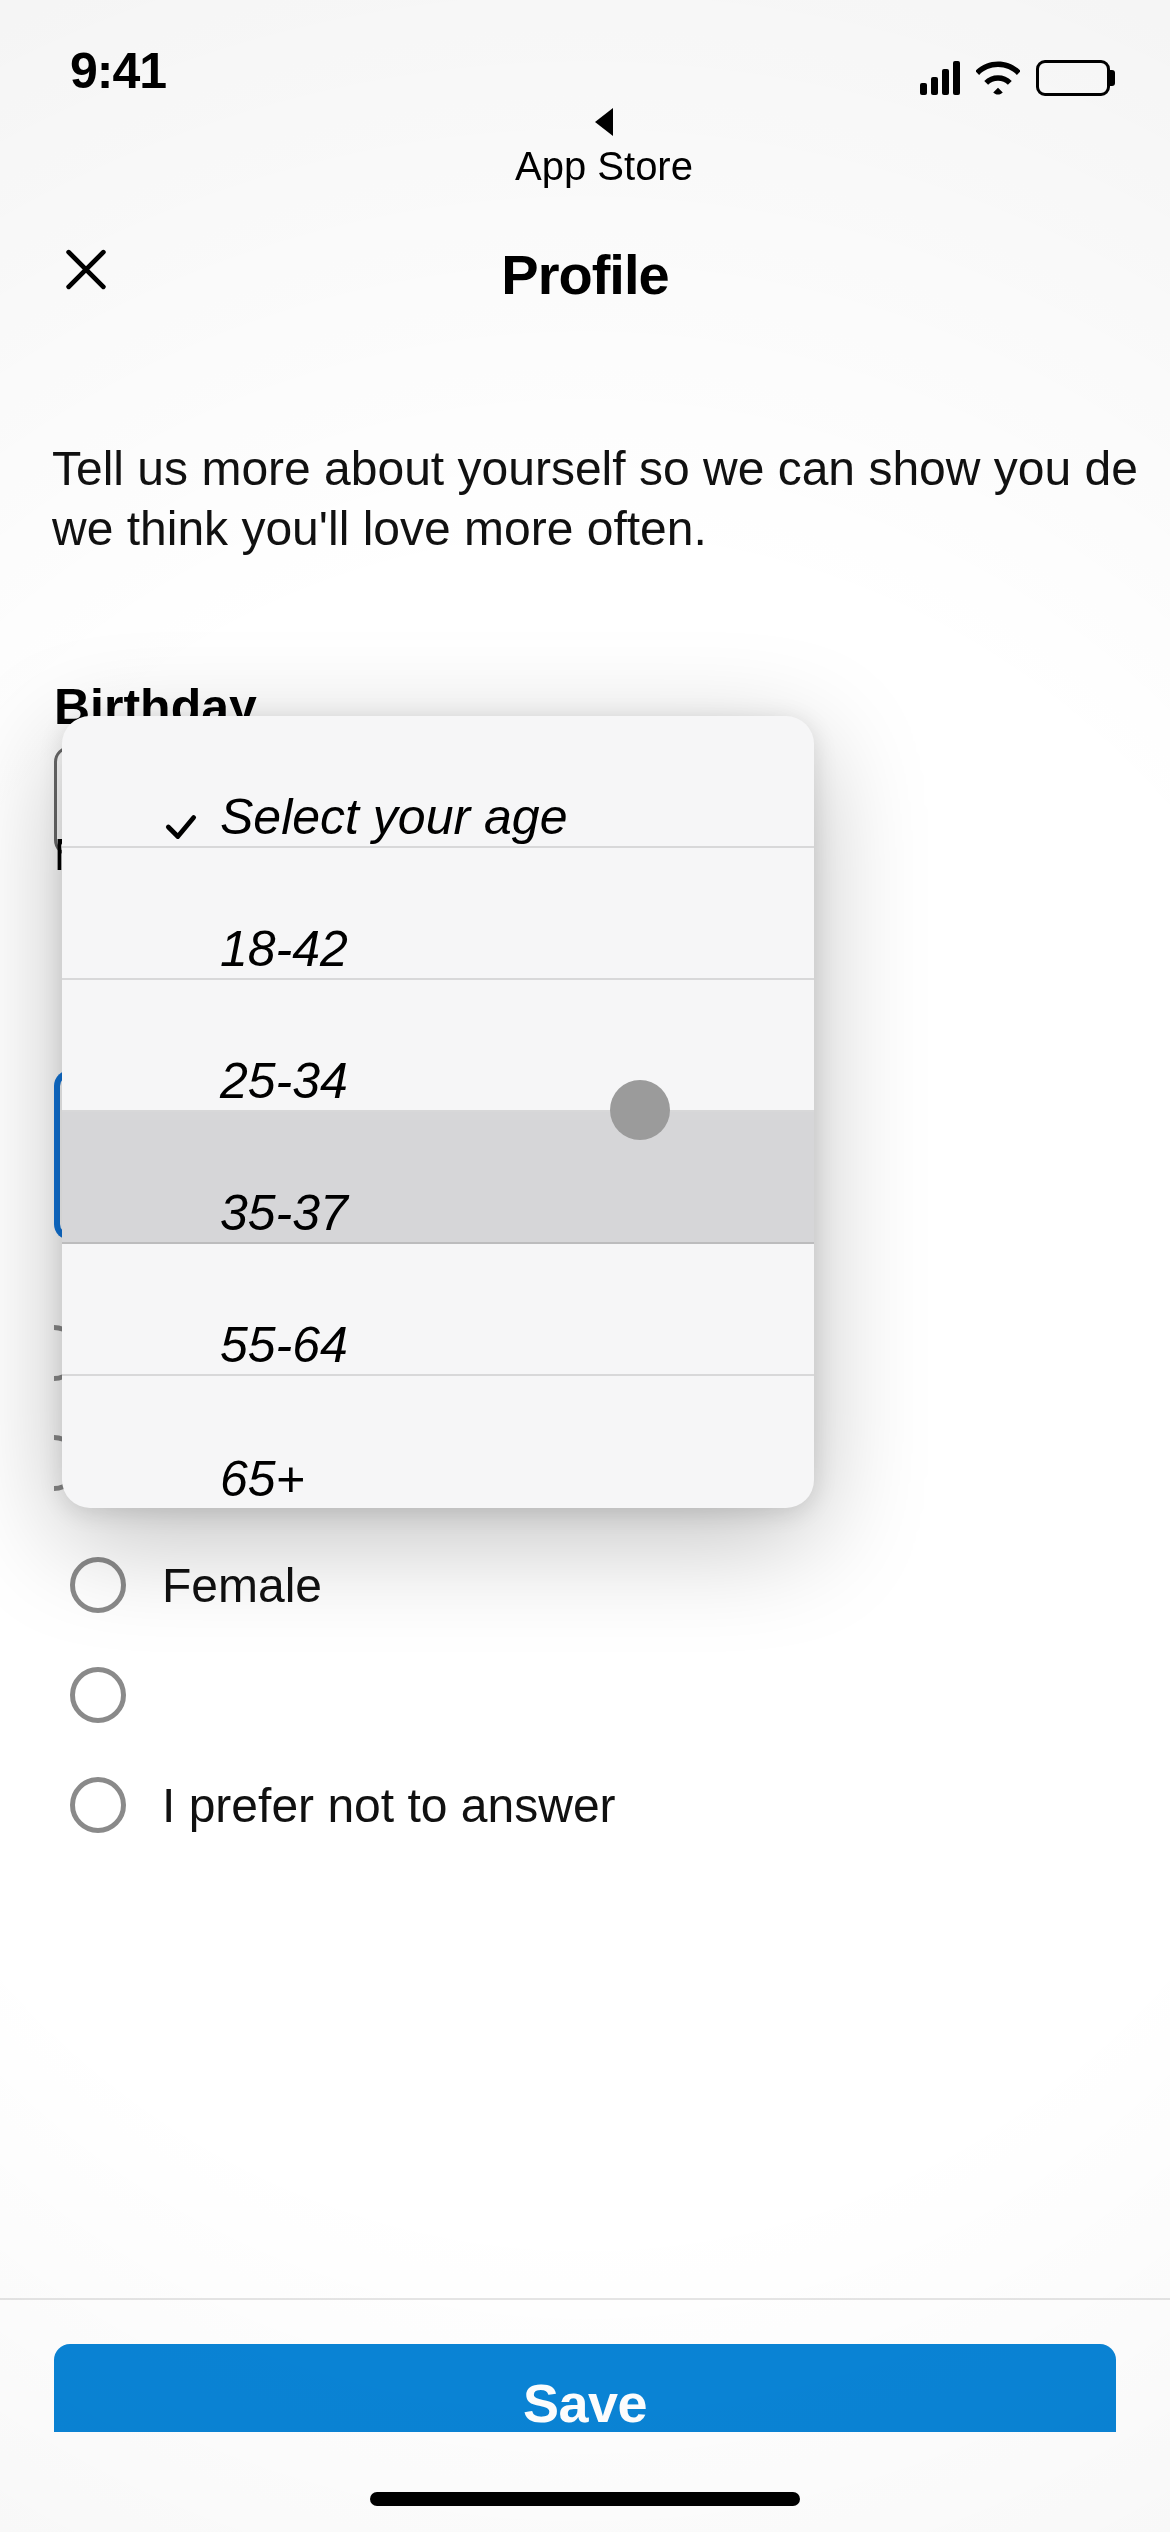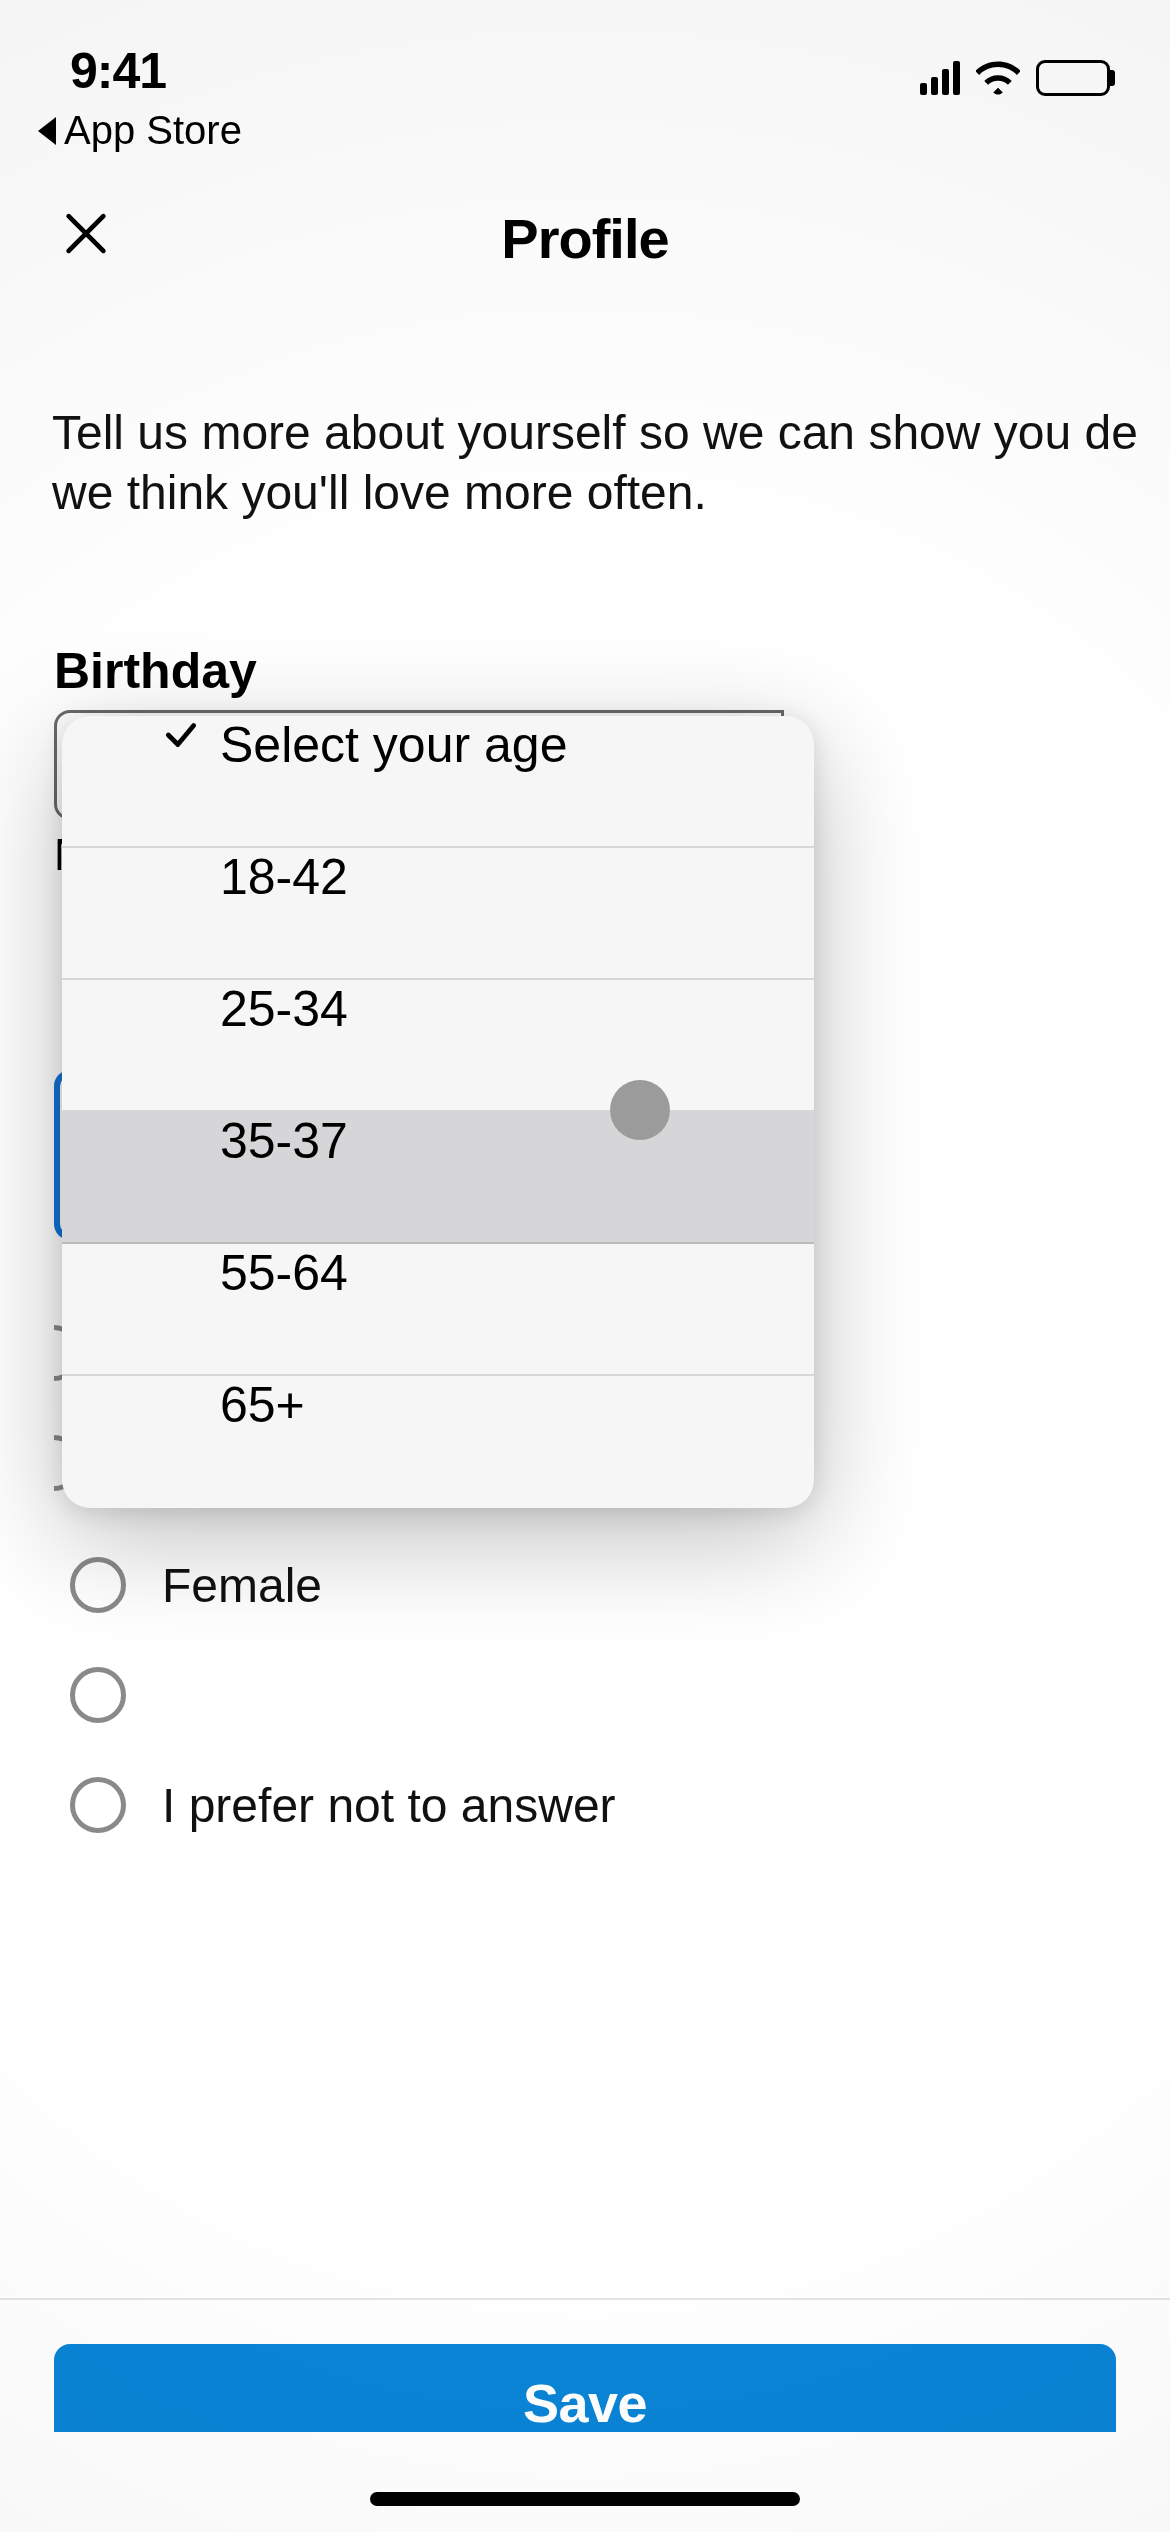--- a/index.html
+++ b/index.html
@@ -52,20 +52,21 @@
     }
     .battery-fill{ width:100%; height:100%; background:#000; border-radius:5px; }
 
     .back-appstore {
       padding: 8px 0 0 38px;
       font-size: 40px;
       color: #000;
       display:flex;
       align-items:center;
       gap:8px;
+      flex-direction:column;
     }
     .back-appstore .tri {
       width:0; height:0;
       border-top:14px solid transparent;
       border-bottom:14px solid transparent;
       border-right:18px solid #000;
     }
 
     
     .nav-header {
@@ -182,27 +183,28 @@
       top:716px;
       width:752px;
       background:#f6f6f7;
       border-radius:28px;
       box-shadow: 0 30px 110px rgba(0,0,0,0.25), 0 4px 24px rgba(0,0,0,0.12);
       overflow:hidden;
       z-index:50;
     }
     .dropdown-item{
       display:flex;
-      align-items:flex-start;
+      align-items:flex-end;
       height:132px;
       border-bottom:2px solid rgba(0,0,0,0.12);
       font-size:50px;
       color:#000;
       padding-left:158px;
       position:relative;
+      font-style:italic;
     }
     .dropdown-item:last-child{ border-bottom:none; }
     .dropdown-item.selected .check{
       position:absolute; left:100px;
     }
     .dropdown-item.highlight{
       background:#d6d6d8;
     }
     .check svg{display:block;}
 

